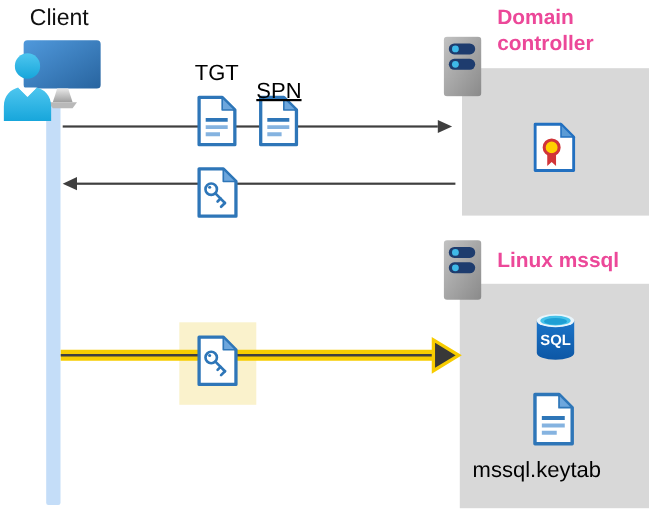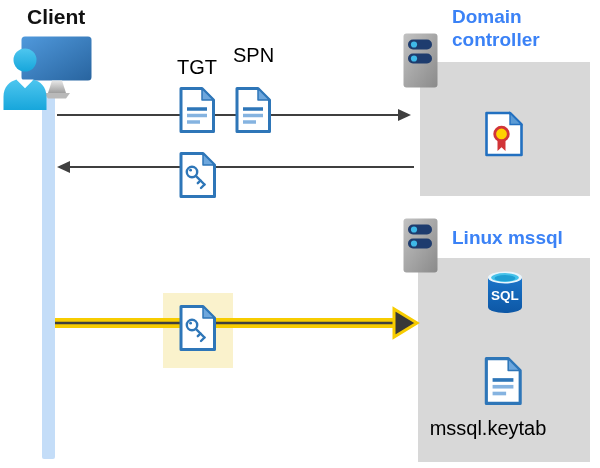--- a/index.html
+++ b/index.html
@@ -10,22 +10,22 @@
   .abs{position:absolute;}
   .layer-box{z-index:0;}
   .layer-bar{z-index:1;}
   .layer-arrow{z-index:2;}
   .layer-icon{z-index:3;}
   .layer-label{z-index:4;}
 
   .panel{background:#d8d8d8;}
   .hl-box{background:#faf2cc;}
 
-  .h-label{font-weight:bold;color:#3b82f6;font-size:19px;line-height:23px;}
-  .title-label{font-weight:bold;color:#111111;font-size:21px;text-align:center;}
+  .h-label{font-weight:bold;color:#ec4899;font-size:19px;line-height:23px;}
+  .title-label{font-weight:normal;color:#111111;font-size:21px;text-align:center;}
   .t-label{color:#000000;font-size:20px;text-align:center;}
 
   .client-bar{width:13px;height:365px;background:#c4ddf8;border-radius:2px;}
 
   .line{height:2px;background:#3f3f3f;}
   .head-right{width:0;height:0;border-top:6px solid transparent;border-bottom:6px solid transparent;border-left:13px solid #3f3f3f;}
   .head-left{width:0;height:0;border-top:6px solid transparent;border-bottom:6px solid transparent;border-right:13px solid #3f3f3f;}
 
   svg{display:block;}
 </style>
@@ -62,21 +62,21 @@
     <path d="M1.5 74 V61 C1.5 50 8 45.5 14.5 43.5 L23 51.5 L31.5 43.5 C38 45.5 44.5 50 44.5 61 V74 Z" fill="url(#person)"></path>
     <path d="M14.5 43.5 L31.5 43.5 L23 52.2 Z" fill="#ffffff"></path>
     <circle cx="23" cy="24" r="11.5" fill="url(#person)"></circle>
   </svg>
 </span>
 
 <div class="abs layer-arrow line" style="left:57px;top:114px;width:341px;"></div>
 <div class="abs layer-arrow head-right" style="left:398px;top:109px;"></div>
 
 <div class="abs layer-label t-label" style="left:177px;top:56px;width:40px;">TGT</div>
-<div class="abs layer-label t-label" style="left:233px;top:44px;width:40px;">SPN</div>
+<div class="abs layer-label t-label" style="left:233px;top:72px;width:40px;text-decoration:underline;">SPN</div>
 
 <span class="abs layer-icon" style="left:177px;top:86px;">
   <svg width="40" height="48" viewBox="0 0 40 48">
     <path d="M4 2.5 H25 L36.5 14 V45.5 H4 Z" fill="#ffffff" stroke="#2e76b8" stroke-width="3" stroke-linejoin="round"></path>
     <path d="M25 2.5 L25 14 L36.5 14 Z" fill="#6ea7dd" stroke="#2e76b8" stroke-width="1.5" stroke-linejoin="round"></path>
     <line x1="10" y1="23" x2="30" y2="23" stroke="#2e76b8" stroke-width="3.5"></line>
     <line x1="10" y1="29.5" x2="30" y2="29.5" stroke="#85b3e0" stroke-width="3.5"></line>
     <line x1="10" y1="36" x2="23" y2="36" stroke="#85b3e0" stroke-width="3.5"></line>
   </svg>
 </span>
@@ -146,21 +146,21 @@
     <rect x="0.5" y="0.5" width="34" height="54" rx="3" fill="url(#srv2)"></rect>
     <rect x="5" y="6.5" width="24" height="10" rx="5" fill="#1e3c6e"></rect>
     <circle cx="11" cy="11.5" r="3.1" fill="#3fb9e8"></circle>
     <rect x="5" y="20.5" width="24" height="10" rx="5" fill="#1e3c6e"></rect>
     <circle cx="11" cy="25.5" r="3.1" fill="#3fb9e8"></circle>
   </svg>
 </span>
 
 <div class="abs layer-label h-label" style="left:452px;top:226px;width:140px;">Linux mssql</div>
 
-<span class="abs layer-icon" style="left:486px;top:269px;">
+<span class="abs layer-icon" style="left:486px;top:283px;">
   <svg width="38" height="47" viewBox="0 0 38 47">
     <defs>
       <linearGradient id="sqlg" x1="0" y1="0" x2="0" y2="1">
         <stop offset="0" stop-color="#1a74c9"></stop>
           <stop offset="1" stop-color="#0d57a5"></stop>
       </linearGradient>
     </defs>
     <path d="M2 8.5 V38 A17 6 0 0 0 36 38 V8.5 Z" fill="url(#sqlg)"></path>
     <ellipse cx="19" cy="8.5" rx="17" ry="6" fill="#e8f5fc"></ellipse>
     <ellipse cx="19" cy="8.5" rx="13.8" ry="4.4" fill="#45c2ea"></ellipse>

